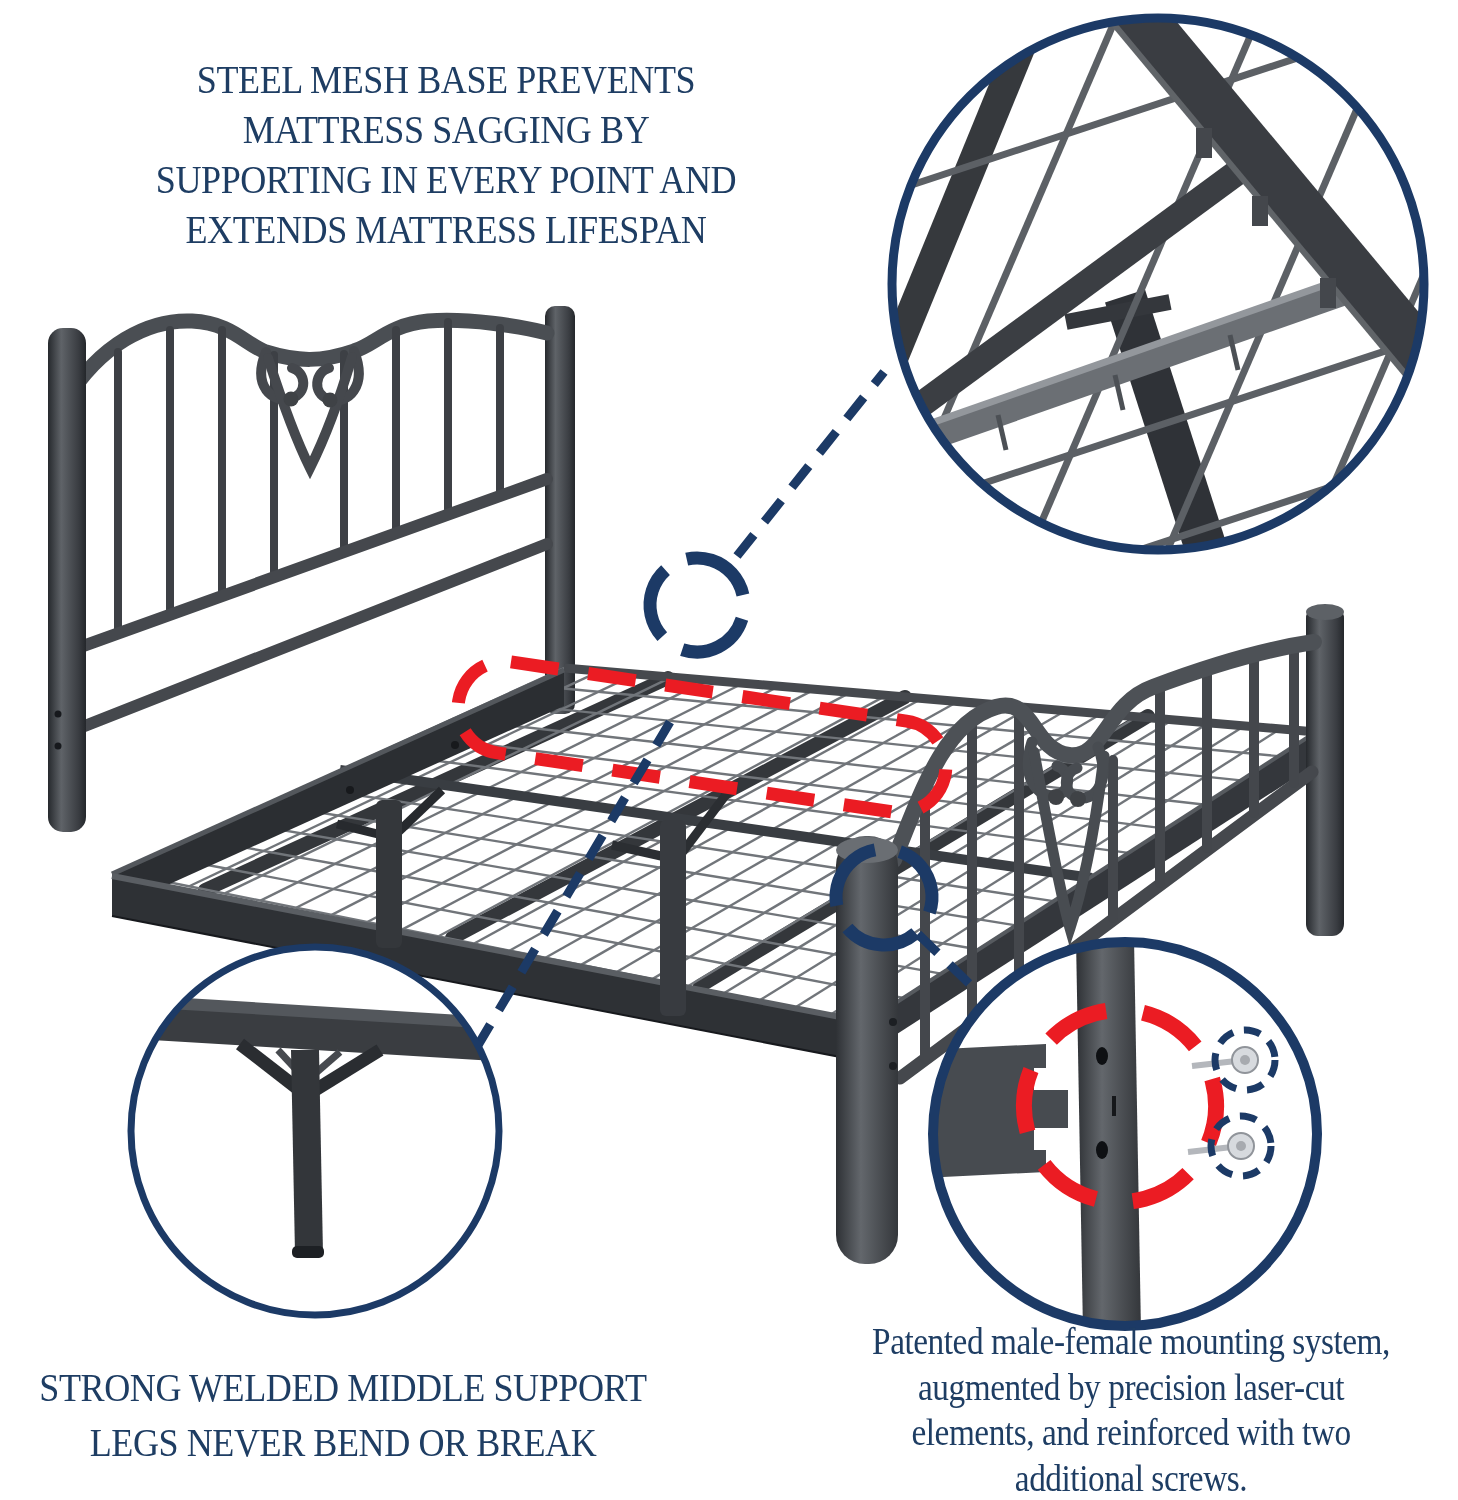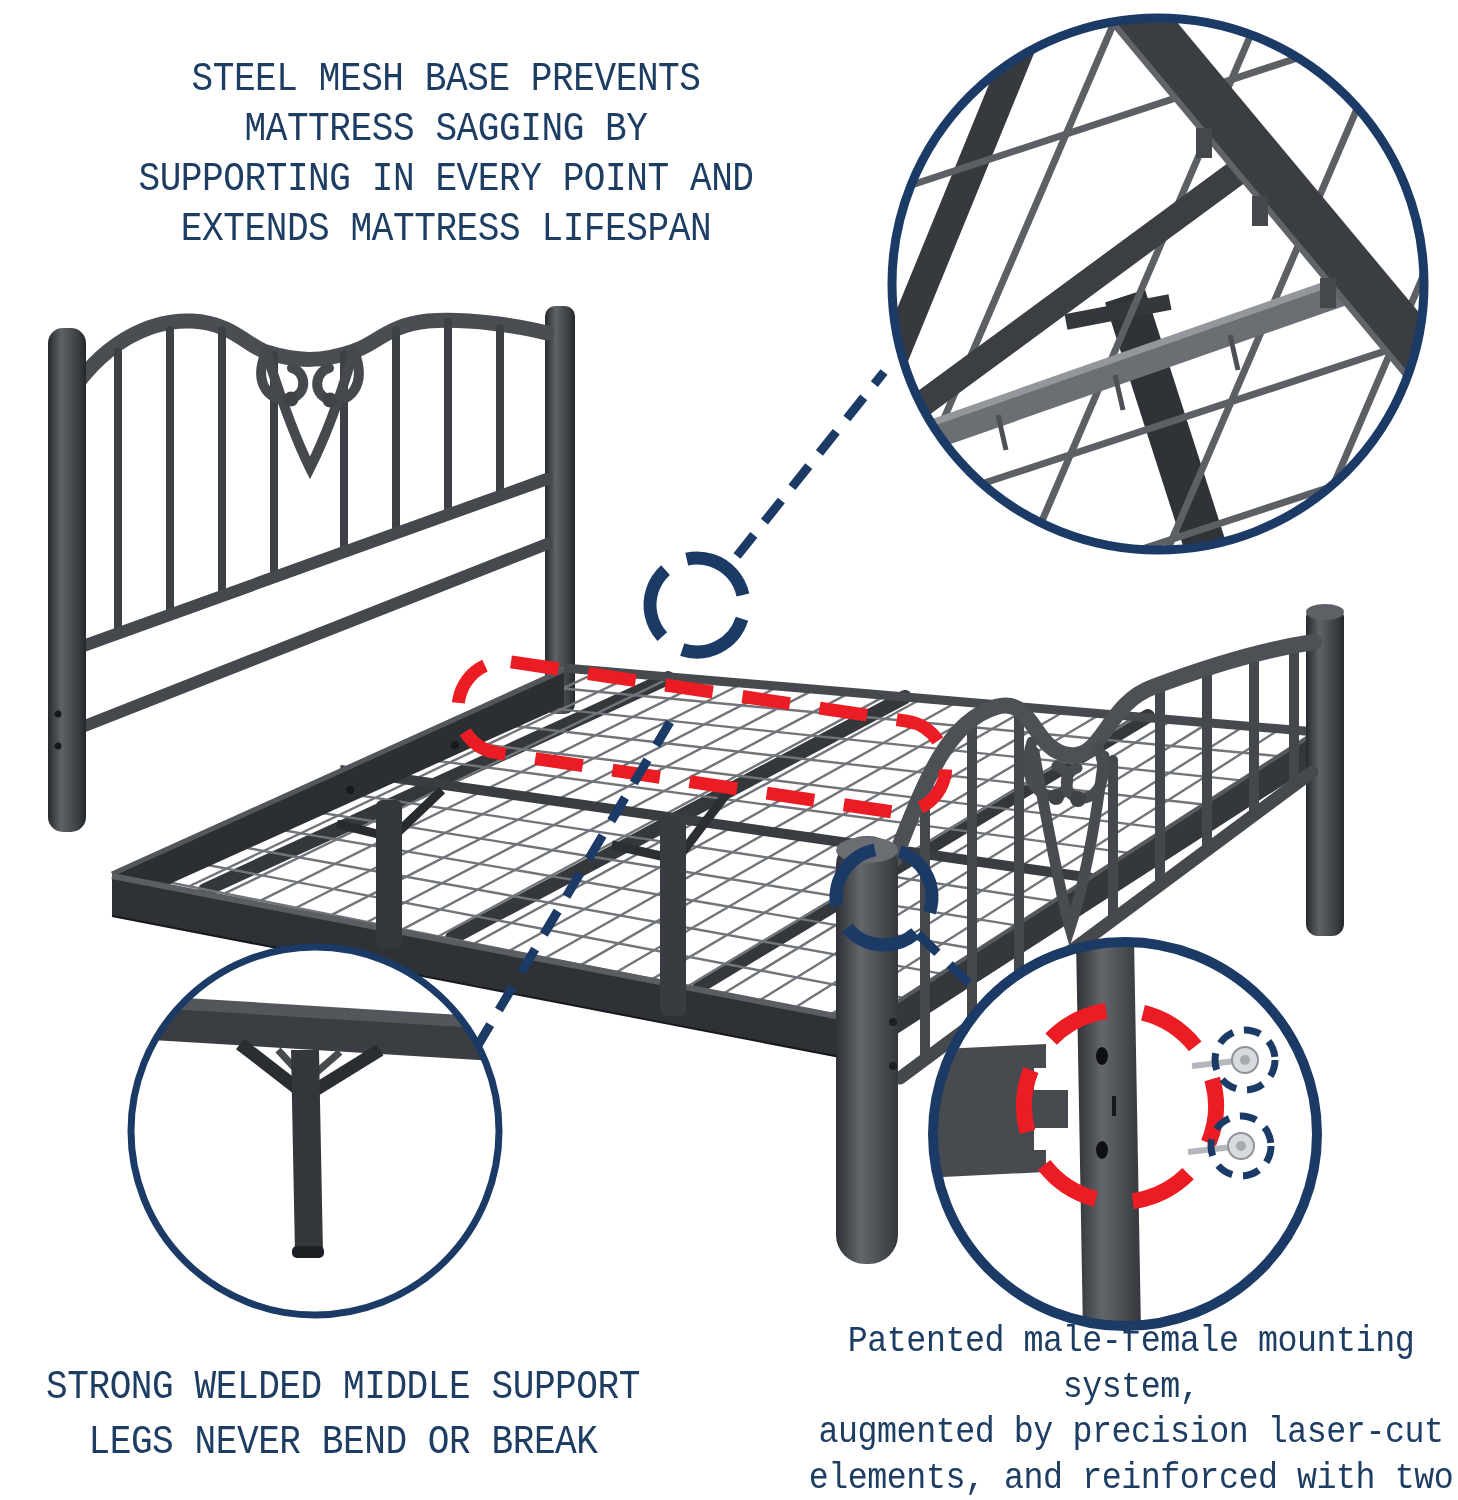--- a/index.html
+++ b/index.html
@@ -1,19 +1,19 @@
 <!DOCTYPE html>
 <html style="--navy: #1c3a66; --red: #eb1c23; --text_navy: #1e3d63; --white: #ffffff; --metal_dark: #303338; --metal_mid: #46494e; --metal_light: #6a6e73; --wire: #71757a;"><head>
 <meta charset="utf-8">
 <style>
   html,body{margin:0;padding:0;background:#fff;}
   .canvas{
     position:relative;width:1458px;height:1500px;overflow:hidden;
     background:var(--white,#fff);
-    font-family:Liberation Mono, monospace;
+    font-family:Liberation Serif, serif;
   }
   .canvas svg{position:absolute;left:0;top:0;}
   .cap{
     position:absolute;color:var(--text_navy,#1e3d63);
     text-align:center;white-space:pre-line;letter-spacing:-0.5px;
     transform-origin:center top;
   }
   .cap-top{left:46px;top:54px;width:800px;font-size:41px;line-height:50px;transform:scaleX(.88);}
   .cap-bl{left:-57px;top:1360px;width:800px;font-size:41px;line-height:55px;transform:scaleX(.88);}
   .cap-br{left:751px;top:1319px;width:760px;font-size:37px;line-height:45.5px;transform:scaleX(.9);}

